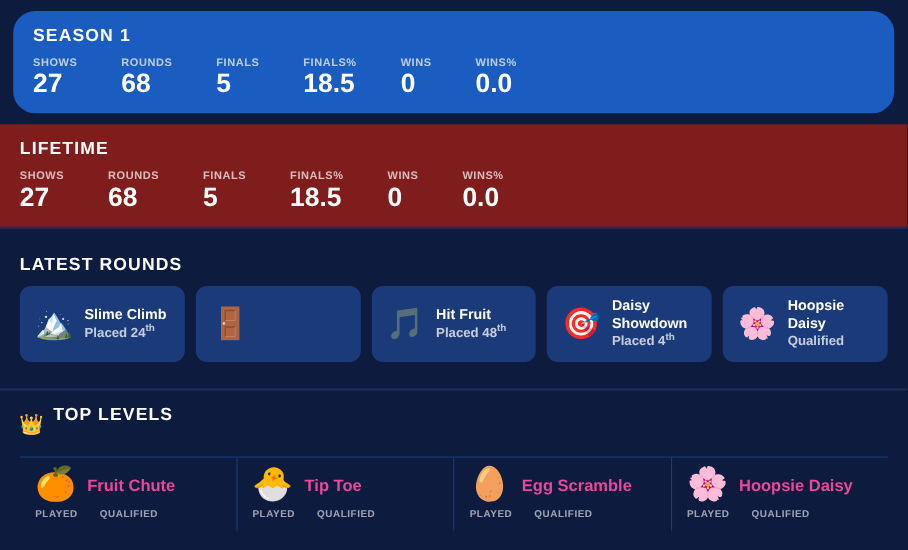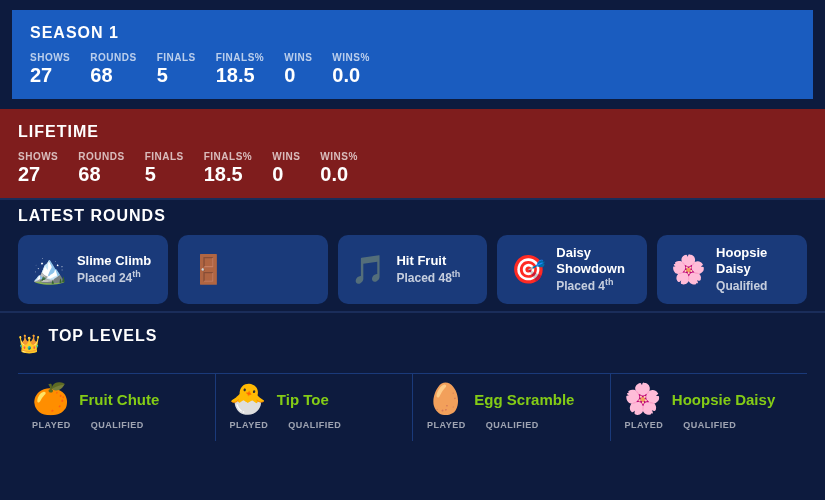--- a/index.html
+++ b/index.html
@@ -7,21 +7,21 @@
       background-color: #0d1b3e;
       font-family: 'Arial Black', 'Arial', sans-serif;
       color: #ffffff;
       width: 825px;
       min-height: 500px;
       overflow-x: hidden;
     }
 
     .season-section {
       background: #1a5cbf;
-      border-radius: 0;
+      border-radius: 20px;
       margin: 10px 12px;
       padding: 14px 18px;
     }
 
     .lifetime-section {
       background: #7f1d1d;
       margin: 0 0;
       padding: 14px 18px;
       border-bottom: 2px solid #1a2d5a;
     }
@@ -30,45 +30,45 @@
       font-size: 16px;
       font-weight: 900;
       color: #ffffff;
       letter-spacing: 1px;
       margin-bottom: 10px;
       text-transform: uppercase;
     }
 
     .stats-row {
       display: flex;
-      gap: 20px;
+      gap: 40px;
       align-items: flex-end;
     }
 
     .stat-item {}
 
     .stat-label {
       font-size: 10px;
       font-weight: 700;
       color: rgba(255,255,255,0.7);
       text-transform: uppercase;
       letter-spacing: 0.5px;
       margin-bottom: 2px;
     }
 
     .stat-value {
-      font-size: 20px;
+      font-size: 24px;
       font-weight: 900;
       color: #ffffff;
       line-height: 1;
     }
 
     
     .rounds-section {
-      padding: 7px 18px;
+      padding: 24px 18px;
       border-bottom: 2px solid #1a2d5a;
     }
 
     .rounds-row {
       display: flex;
       gap: 10px;
       flex-wrap: nowrap;
     }
 
     .round-card {
@@ -149,21 +149,21 @@
     }
 
     .level-icon {
       font-size: 30px;
       line-height: 1;
     }
 
     .level-name {
       font-size: 15px;
       font-weight: 900;
-      color: #84cc16;
+      color: #ec4899;
     }
 
     .level-stats-row {
       display: flex;
       gap: 20px;
       text-align: right;
     }
 
     .level-stat-label {
       font-size: 9px;

